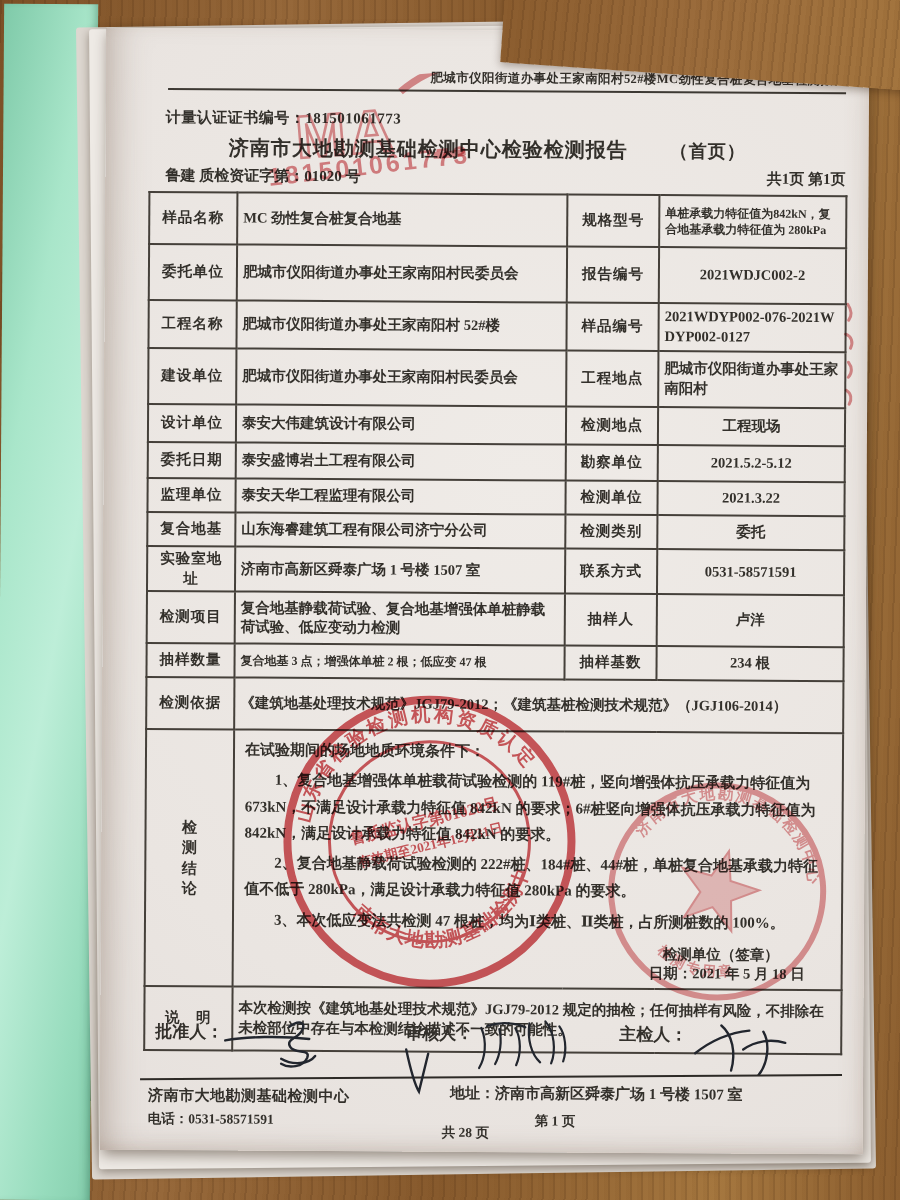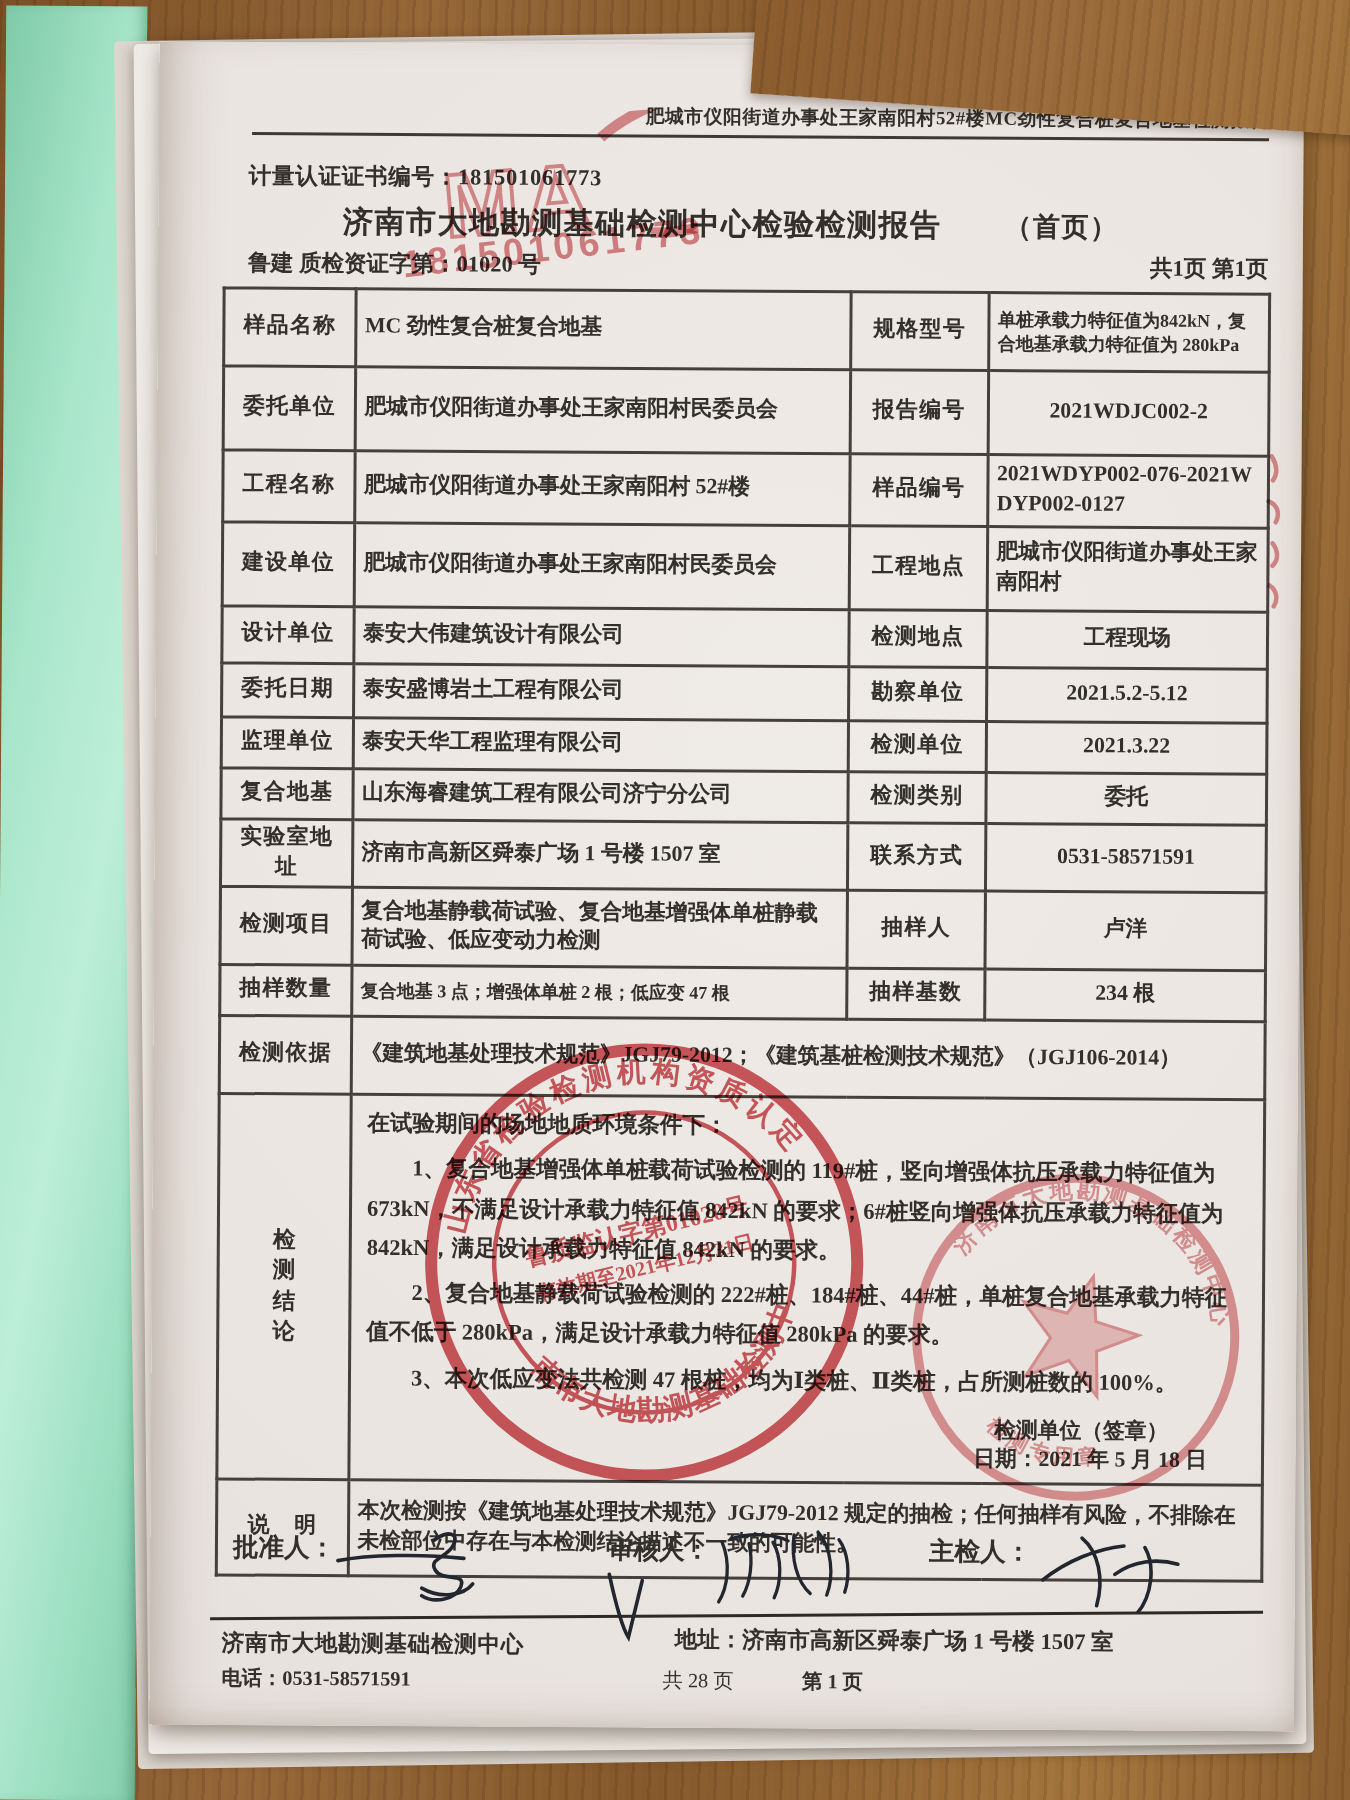--- a/index.html
+++ b/index.html
@@ -70,21 +70,21 @@
     align-items:flex-start;font-size:17px;font-weight:bold;}
   .sig-block{display:flex;align-items:flex-start;}
   .sig-block svg{margin-top:-6px;}
   .sig-gap1{width:62px;} .sig-gap2{width:46px;}
   .sig-underline{position:absolute;left:40px;top:1046px;width:702px;
     border-top:2px solid #2d2a26;transform:rotate(-.7deg);}
   .pen-check{position:absolute;left:300px;top:1018px;}
   .footer{position:absolute;left:0;top:1052px;width:100%;font-size:14px;}
   .footer .org{position:absolute;left:48px;top:6px;font-size:15px;font-weight:bold;letter-spacing:.5px;}
   .footer .phone{position:absolute;left:48px;top:30px;font-size:13.5px;font-weight:600;}
-  .footer .pages{position:absolute;left:342px;top:30px;font-size:13.5px;font-weight:400;}
+  .footer .pages{position:absolute;left:342px;top:42px;font-size:13.5px;font-weight:700;}
   .footer .pageno{position:absolute;left:435px;top:30px;font-size:13.5px;font-weight:600;text-align:center;}
   .footer .addr{position:absolute;left:350px;top:2px;font-size:15px;font-weight:bold;}
   
   .stamp{position:absolute;mix-blend-mode:multiply;pointer-events:none;}
   .cma-stamp{left:148px;top:50px;opacity:.55;transform:rotate(-5deg);}
   .cma-number{position:absolute;left:162px;top:122px;transform:rotate(-7deg);
     font-size:25px;font-weight:bold;letter-spacing:3px;color:rgba(202,55,62,.6);
     mix-blend-mode:multiply;font-family:"Liberation Sans","DejaVu Sans",sans-serif;}
   .round-seal{left:168px;top:652px;opacity:.82;transform:rotate(-14deg);}
   .star-seal{left:498px;top:742px;opacity:.5;transform:rotate(16deg);}

